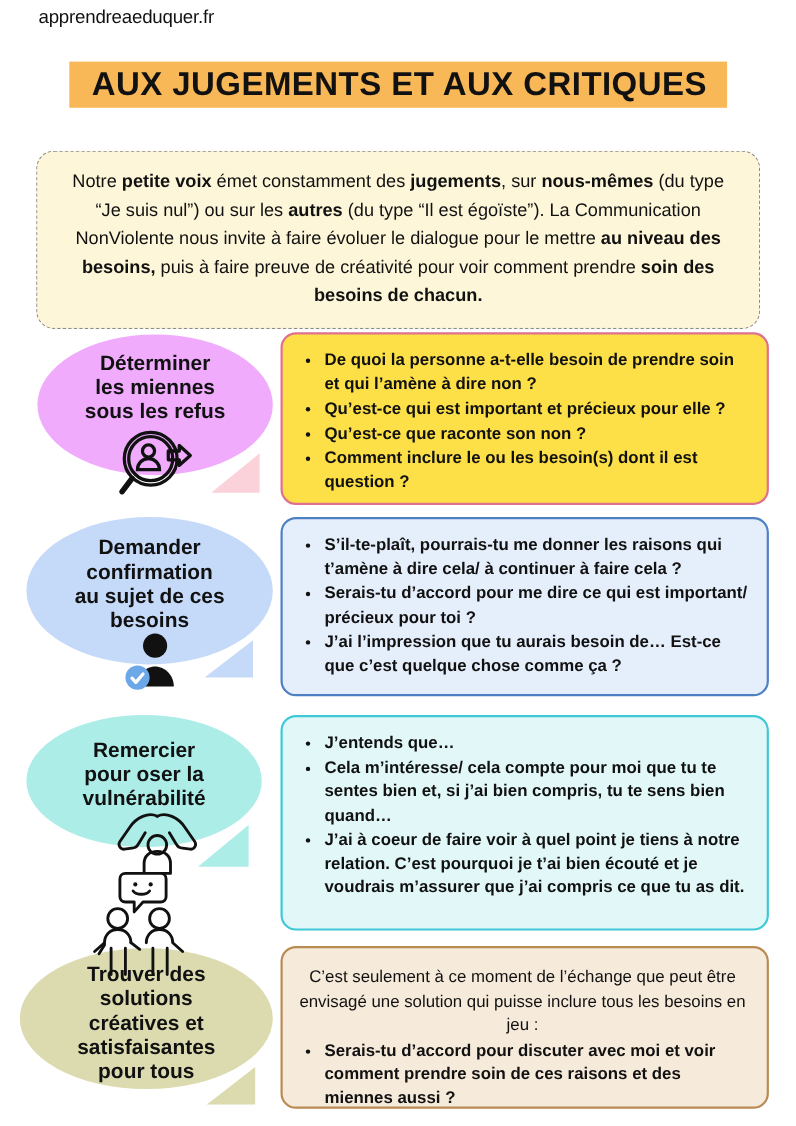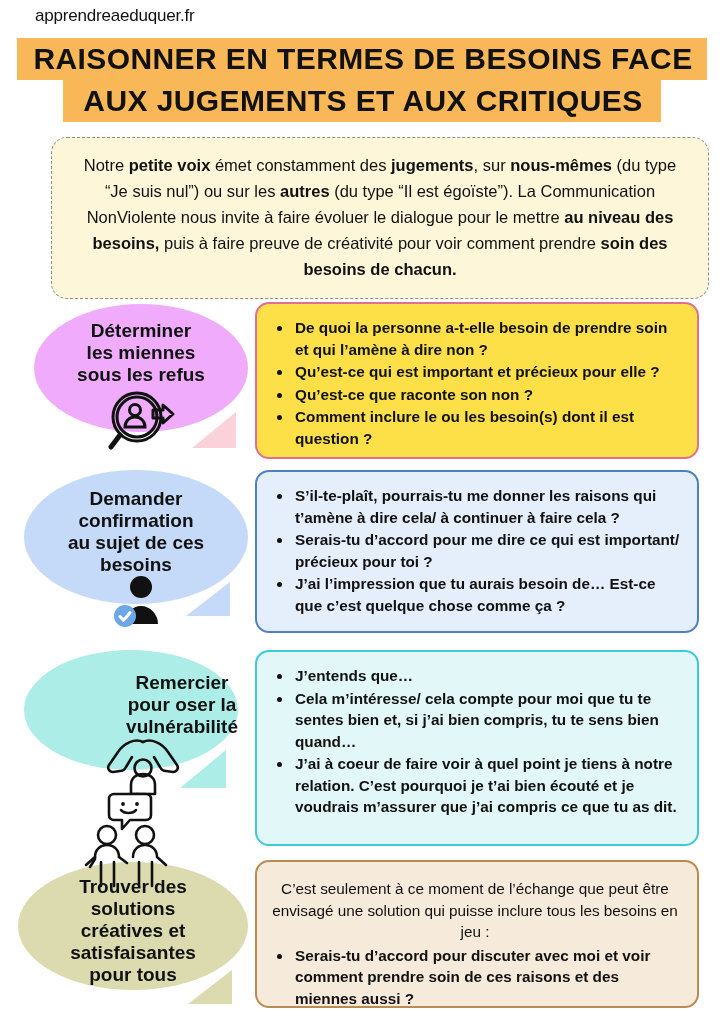--- a/index.html
+++ b/index.html
@@ -41,21 +41,21 @@
     font-stretch: condensed;
     padding: 3px 12px 3px 12px;
     white-space: nowrap;
   }
   .title-line.l1 { padding-left: 16px; padding-right: 14px; }
   .title-line.l2 { padding-left: 20px; padding-right: 18px; }
 
   
   .intro-box {
     position: absolute;
-    top: 137px; left: 51px;
+    top: 137px; left: 33px;
     width: 658px;
     background: #FDF6D8;
     border: 1.6px dashed #8d8d8d;
     border-radius: 16px;
     padding: 14px 22px 16px 22px;
     text-align: center;
     font-size: 16.5px;
     line-height: 26px;
   }
   .intro-box b { font-weight: bold; }
@@ -117,21 +117,21 @@
 
   
   .icon-holder { position: absolute; z-index: 4; }
 </style>
 </head>
 <body>
 
 <div class="site-credit">apprendreaeduquer.fr</div>
 
 <div class="title-block">
-  <div class="title-line l1">RAISONNER EN TERMES DE BESOINS FACE</div><br>
+  <br>
   <div class="title-line l2">AUX JUGEMENTS ET AUX CRITIQUES</div>
 </div>
 
 <div class="intro-box">
   <span>Notre <b>petite voix</b> émet constamment des <b>jugements</b>, sur <b>nous-mêmes</b> (du type “Je suis nul”) ou sur les <b>autres</b> (du type “Il est égoïste”). La Communication NonViolente nous invite à faire évoluer le dialogue pour le mettre <b>au niveau des besoins,</b> puis à faire preuve de créativité pour voir comment prendre <b>soin des besoins de chacun.</b></span>
 </div>
 
 <div class="row" style="top:300px;height:165px;">
 
   <div class="bubble-wrap" style="left:34px; top:4px;">
@@ -194,21 +194,21 @@
       <li>S’il-te-plaît, pourrais-tu me donner les raisons qui t’amène à dire cela/ à continuer à faire cela ?</li>
       <li>Serais-tu d’accord pour me dire ce qui est important/ précieux pour toi ?</li>
       <li>J’ai l’impression que tu aurais besoin de… Est-ce que c’est quelque chose comme ça ?</li>
     </ul>
   </div>
 </div>
 
 <div class="row" style="top:650px;height:200px;">
 
   <div class="bubble-wrap" style="left:24px; top:0px;">
-    <div class="bubble" style="width:214px;height:120px;background:#ACEDE8;justify-content:flex-end;">
+    <div class="bubble" style="width:214px;height:120px;background:#ACEDE8;">
       <div class="bubble-label" style="padding-top:22px;">
         <div>Remercier</div>
         <div>pour oser la</div>
         <div>vulnérabilité</div>
       </div>
     </div>
     <div class="bubble-tail" style="left:146px;top:100px;border-left:10px solid transparent;border-right:46px solid #ACEDE8;border-top:38px solid transparent;"></div>
 
     <div class="icon-holder" style="left:76px; top:82px;">
       <svg width="86" height="80" viewBox="0 0 86 80" fill="none" stroke="#111" stroke-width="2.6" stroke-linejoin="round" stroke-linecap="round">

